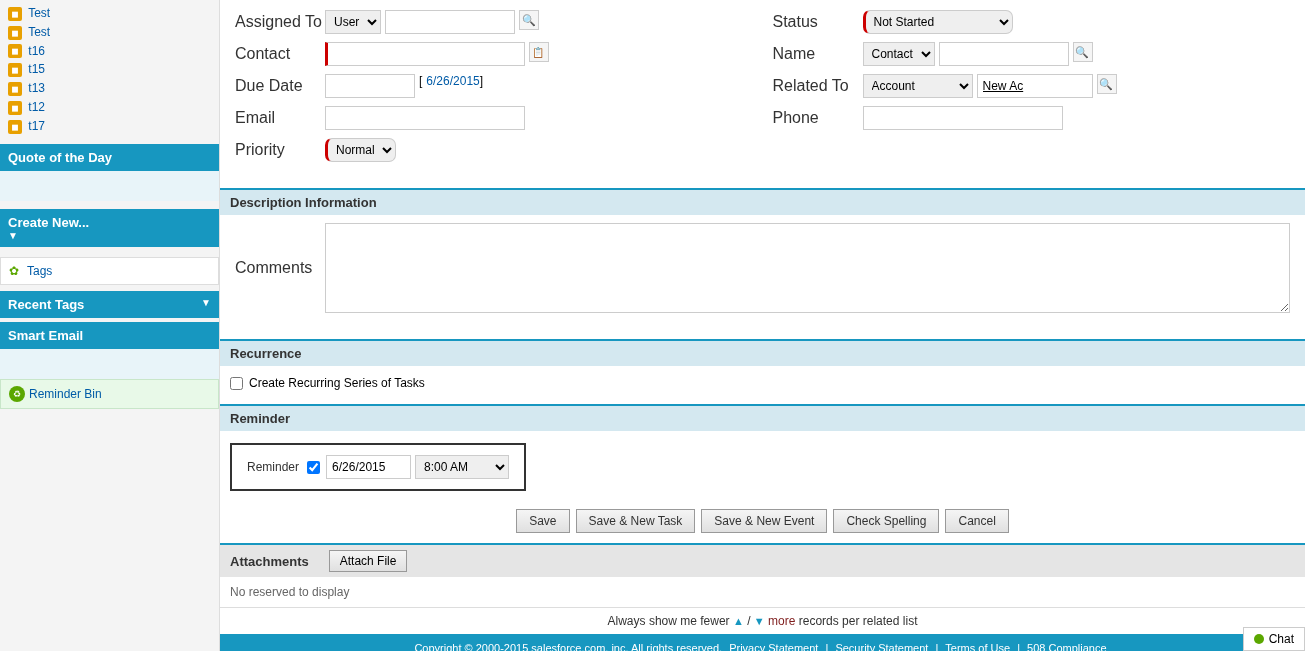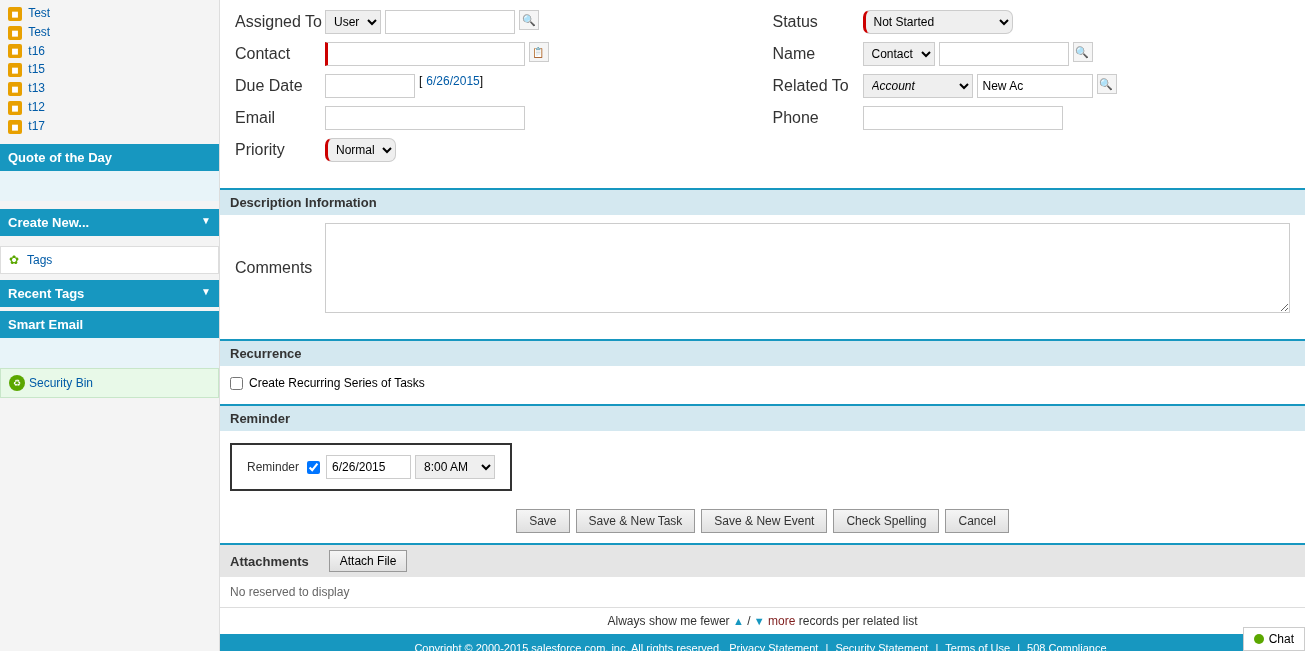--- a/index.html
+++ b/index.html
@@ -51,20 +51,21 @@
       align-items: flex-start;
       justify-content: space-between;
     }
     .sidebar-section-content {
       background: #e8f4f9;
       padding: 6px 8px;
       min-height: 30px;
     }
     .sidebar-section.create-new {
       margin-top: 8px;
+      flex-direction: column;
     }
     .sidebar-dropdown-arrow {
       font-size: 10px;
     }
 
     .sidebar-tags-link {
       display: flex;
       align-items: center;
       padding: 6px 8px;
       color: #015ba7;
@@ -379,21 +380,21 @@
     <span class="sidebar-dropdown-arrow">▼</span>
   </div>
 
   <div class="sidebar-section">
     <span>Smart Email</span>
   </div>
   <div class="sidebar-section-content"></div>
 
   <div class="recycle-bin-item">
     <span class="recycle-icon">♻</span>
-    <span>Security Bin</span>
+    <span>Reminder Bin</span>
   </div>
 </div>
 
 <div class="main-content">
   <div class="form-area">
 
     <div class="two-col-form">
       <div class="form-col">
         <div class="form-row">
           <div class="form-label">Assigned To</div>
@@ -451,24 +452,24 @@
             <span style="margin-left:4px;">[ </span>
             <a href="#" class="date-link">6/26/2015</a>
             <span> ]</span>
           </div>
         </div>
       </div>
       <div class="form-col">
         <div class="form-row">
           <div class="form-label">Related To</div>
           <div class="form-field">
-            <select class="form-select" style="width:110px;font-style:italic;">
+            <select class="form-select" style="width:110px;">
               <option>Account</option>
             </select>
-            <input type="text" class="form-input" style="width: 116px; margin-left: 4px;" value="New Ac">
+            <input type="text" class="form-input" style="width: 116px; margin-left: 4px; text-decoration: underline;" value="New Ac">
             <button class="search-icon-btn">🔍</button>
           </div>
         </div>
       </div>
     </div>
 
     <div class="two-col-form">
       <div class="form-col">
         <div class="form-row">
           <div class="form-label">Email</div>
@@ -512,21 +513,21 @@
     <input type="checkbox" style="">
     <label>Create Recurring Series of Tasks</label>
   </div>
 
   <div class="section-header">Reminder</div>
   <div>
     <div class="reminder-box">
       <span class="reminder-label">Reminder</span>
       <input type="checkbox" class="reminder-checkbox" checked="" style="">
       <input type="text" class="form-input" style="width: 85px;" value="6/26/2015">
-      <select class="form-select" style="width:80px; margin-left:4px;">
+      <select class="form-select" style="width:94px; margin-left:4px;">
         <option>8:00 AM</option>
       </select>
     </div>
   </div>
 
   <div class="action-buttons">
     <button class="action-btn">Save</button>
     <button class="action-btn">Save &amp; New Task</button>
     <button class="action-btn">Save &amp; New Event</button>
     <button class="action-btn">Check Spelling</button>

